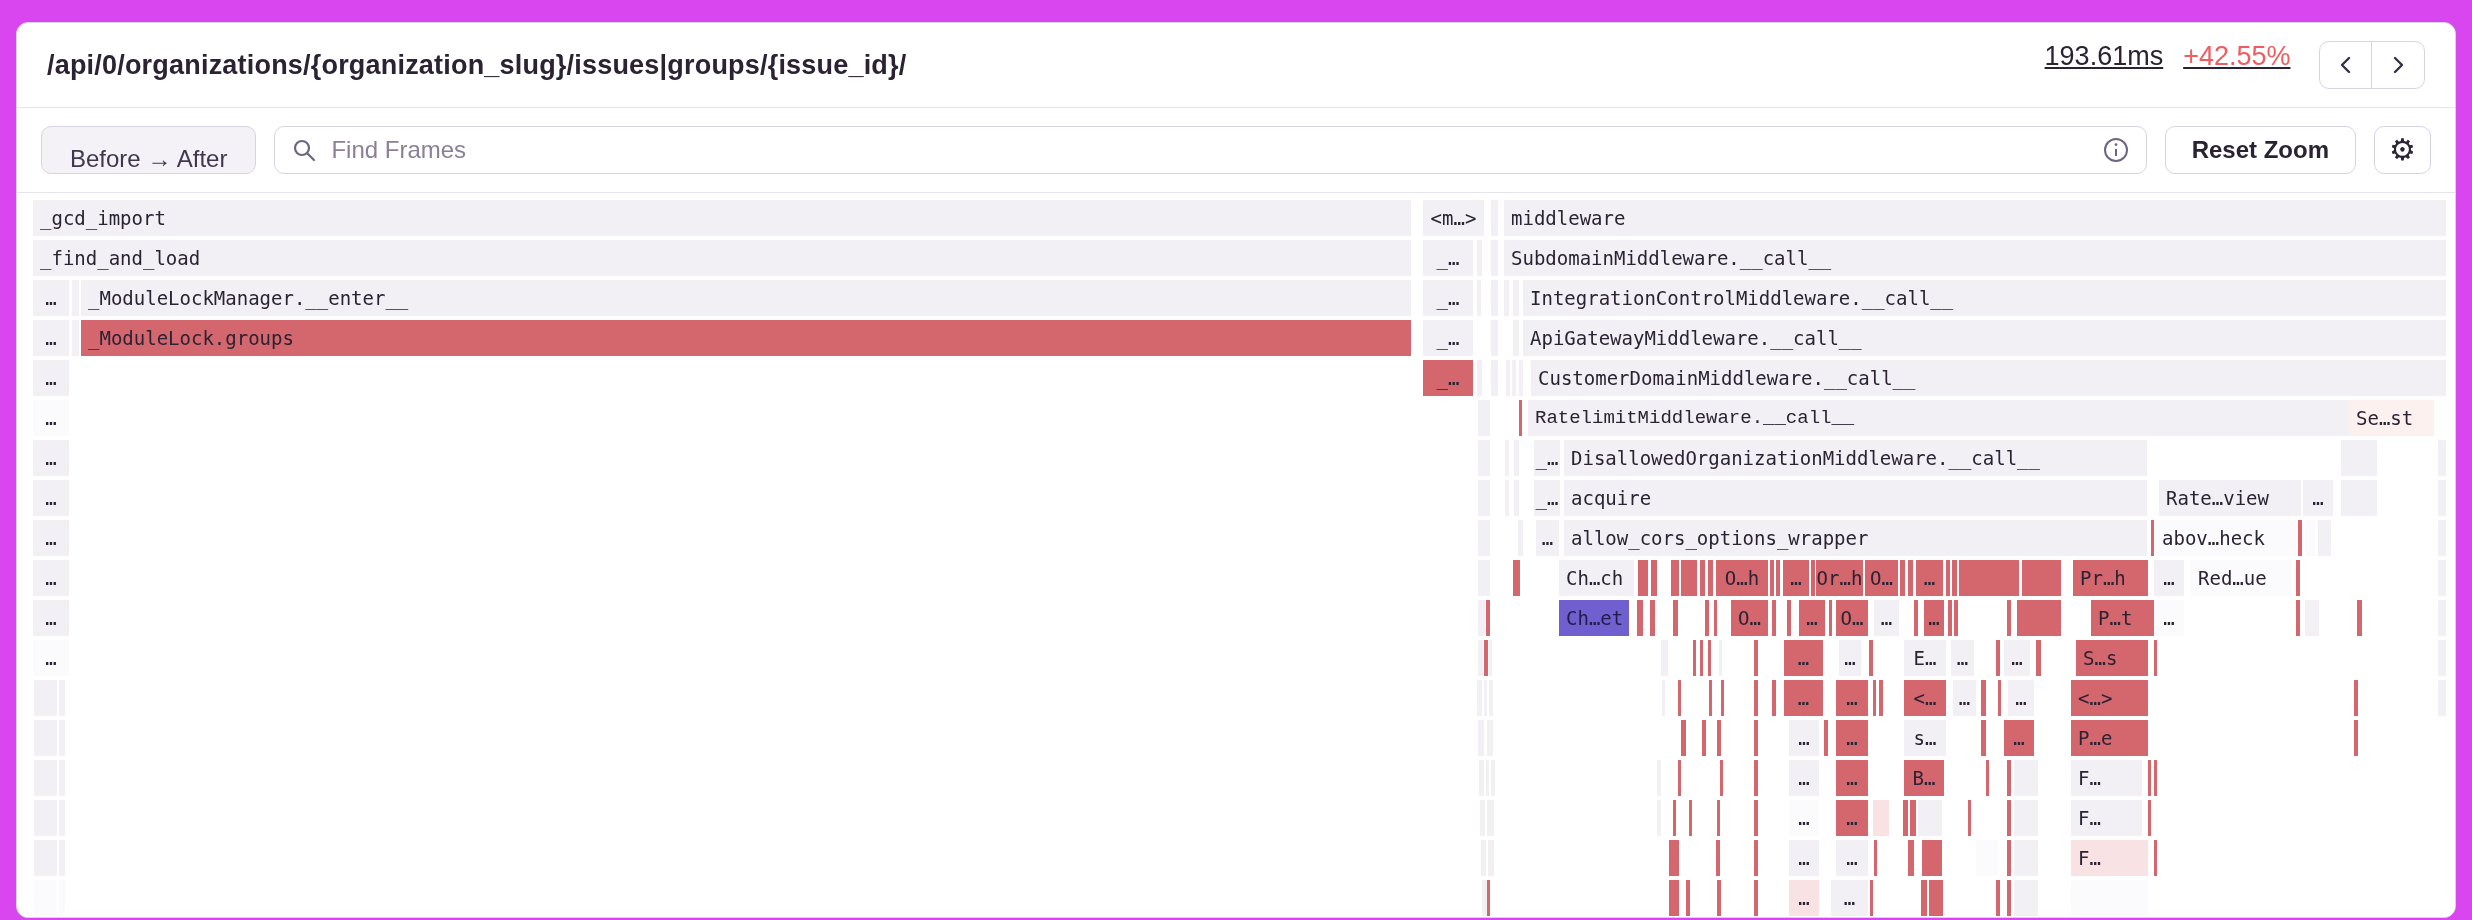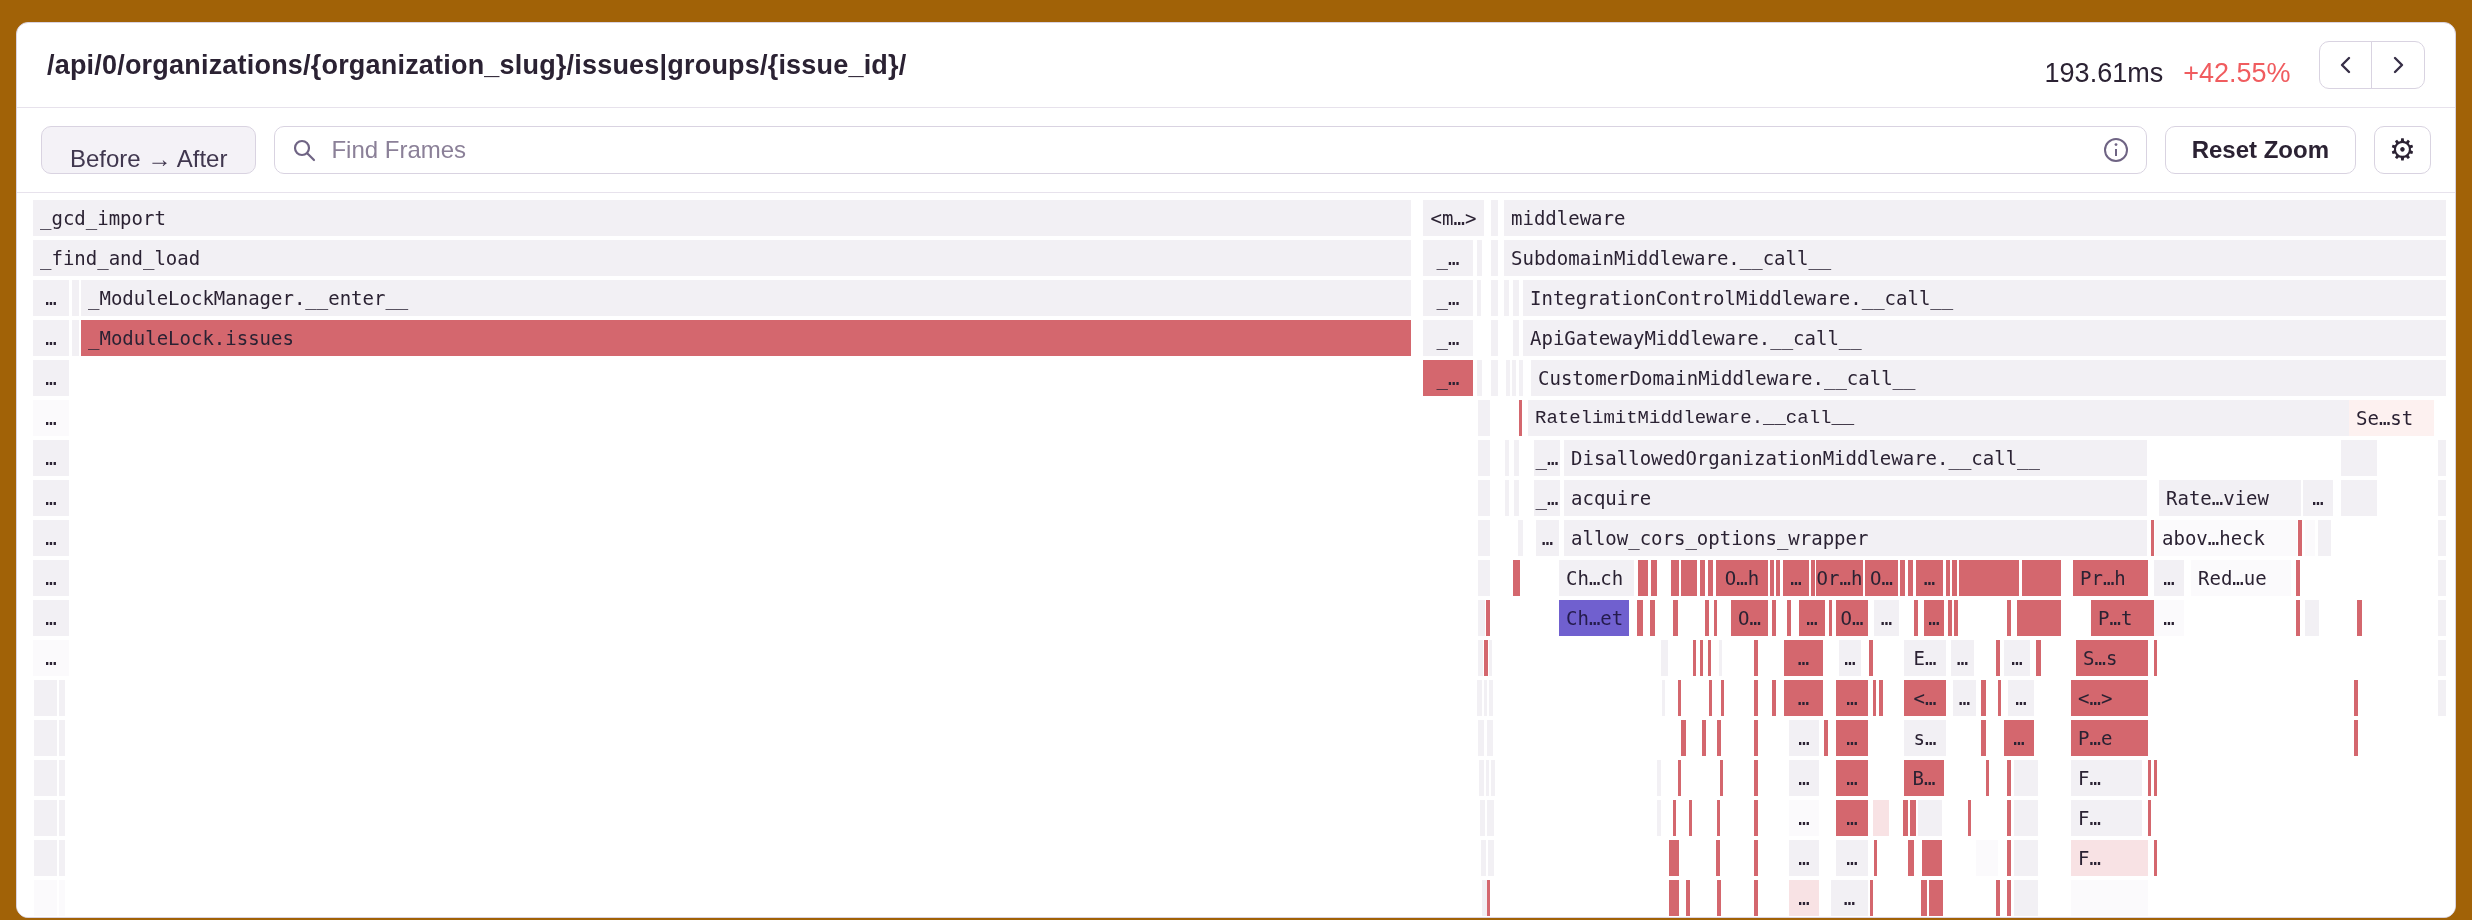--- a/index.html
+++ b/index.html
@@ -1,24 +1,24 @@
 <!DOCTYPE html>
 <html><head>
 <meta charset="utf-8">
 <style>
   html,body{margin:0;padding:0;background:#ffffff;}
-  #screen{position:relative;width:2472px;height:920px;background:#a16207;overflow:hidden;
+  #screen{position:relative;width:2472px;height:920px;background:#d946ef;overflow:hidden;
           font-family:"Liberation Sans",sans-serif;color:#2b2233;}
   .card{position:absolute;left:16px;top:22px;width:2440px;height:896px;box-sizing:border-box;
         border:1.5px solid #d9d3e1;border-radius:12px;display:flex;flex-direction:column;background:#fff;overflow:hidden;}
   
   .hdr{height:85px;min-height:85px;box-sizing:border-box;border-bottom:1px solid #e7e2ec;
        display:flex;align-items:center;padding:0 30px;}
   .txn{flex:1;font-size:27px;font-weight:bold;letter-spacing:.2px;white-space:nowrap;overflow:hidden;}
-  .hdr-right{display:flex;align-items:flex-end;}
+  .hdr-right{display:flex;align-items:flex-start;text-decoration:underline;}
   .dur{font-size:27px;color:#2b2233;margin-right:20px;}
   .delta{font-size:27px;color:#f05c5f;margin-right:28px;}
   .pager{display:flex;}
   .pgbtn{width:54px;height:48px;background:#fff;border:1.5px solid #d9d3e1;box-sizing:border-box;
          display:flex;align-items:center;justify-content:center;cursor:pointer;padding:0;}
   .pgbtn.first{border-radius:10px 0 0 10px;}
   .pgbtn.last{border-radius:0 10px 10px 0;margin-left:-1.5px;}
   
   .toolbar{height:85px;min-height:85px;box-sizing:border-box;border-bottom:1px solid #e7e2ec;
            display:flex;align-items:center;padding:0 24px;gap:18px;}
@@ -108,21 +108,21 @@
         <div class="fbar" style="left: 55px; top: 87px; width: 7px; height: 36px; background: rgb(242, 240, 244);"></div>
         <div class="fbar" style="left: 64px; top: 87px; width: 1330px; height: 36px; background: rgb(242, 240, 244);"><span>_ModuleLockManager.__enter__</span></div>
         <div class="fbar ctr" style="left: 1406px; top: 87px; width: 50px; height: 36px; background: rgb(242, 240, 244);"><span>_…</span></div>
         <div class="fbar" style="left: 1460px; top: 87px; width: 4px; height: 36px; background: rgb(242, 240, 244);"></div>
         <div class="fbar" style="left: 1474px; top: 87px; width: 7px; height: 36px; background: rgb(242, 240, 244);"></div>
         <div class="fbar" style="left: 1487px; top: 87px; width: 5px; height: 36px; background: rgb(242, 240, 244);"></div>
         <div class="fbar" style="left: 1496px; top: 87px; width: 6px; height: 36px; background: rgb(242, 240, 244);"></div>
         <div class="fbar" style="left: 1506px; top: 87px; width: 923px; height: 36px; background: rgb(242, 240, 244);"><span>IntegrationControlMiddleware.__call__</span></div>
         <div class="fbar ctr" style="left: 16px; top: 127px; width: 36px; height: 36px; background: rgb(242, 240, 244);"><span>…</span></div>
         <div class="fbar" style="left: 55px; top: 127px; width: 7px; height: 36px; background: rgb(242, 240, 244);"></div>
-        <div class="fbar" style="left: 64px; top: 127px; width: 1330px; height: 36px; background: rgb(212, 103, 110);"><span>_ModuleLock.issues</span></div>
+        <div class="fbar" style="left: 64px; top: 127px; width: 1330px; height: 36px; background: rgb(212, 103, 110);"><span>_ModuleLock.groups</span></div>
         <div class="fbar ctr" style="left: 1406px; top: 127px; width: 50px; height: 36px; background: rgb(242, 240, 244);"><span>_…</span></div>
         <div class="fbar" style="left: 1474px; top: 127px; width: 7px; height: 36px; background: rgb(242, 240, 244);"></div>
         <div class="fbar" style="left: 1496px; top: 127px; width: 6px; height: 36px; background: rgb(242, 240, 244);"></div>
         <div class="fbar" style="left: 1506px; top: 127px; width: 923px; height: 36px; background: rgb(242, 240, 244);"><span>ApiGatewayMiddleware.__call__</span></div>
         <div class="fbar ctr" style="left: 16px; top: 167px; width: 36px; height: 36px; background: rgb(242, 240, 244);"><span>…</span></div>
         <div class="fbar ctr" style="left: 1406px; top: 167px; width: 50px; height: 36px; background: rgb(212, 103, 110);"><span>_…</span></div>
         <div class="fbar" style="left: 1460px; top: 167px; width: 5px; height: 36px; background: rgb(242, 240, 244);"></div>
         <div class="fbar" style="left: 1474px; top: 167px; width: 7px; height: 36px; background: rgb(242, 240, 244);"></div>
         <div class="fbar" style="left: 1489px; top: 167px; width: 4px; height: 36px; background: rgb(242, 240, 244);"></div>
         <div class="fbar" style="left: 1495px; top: 167px; width: 4px; height: 36px; background: rgb(242, 240, 244);"></div>

